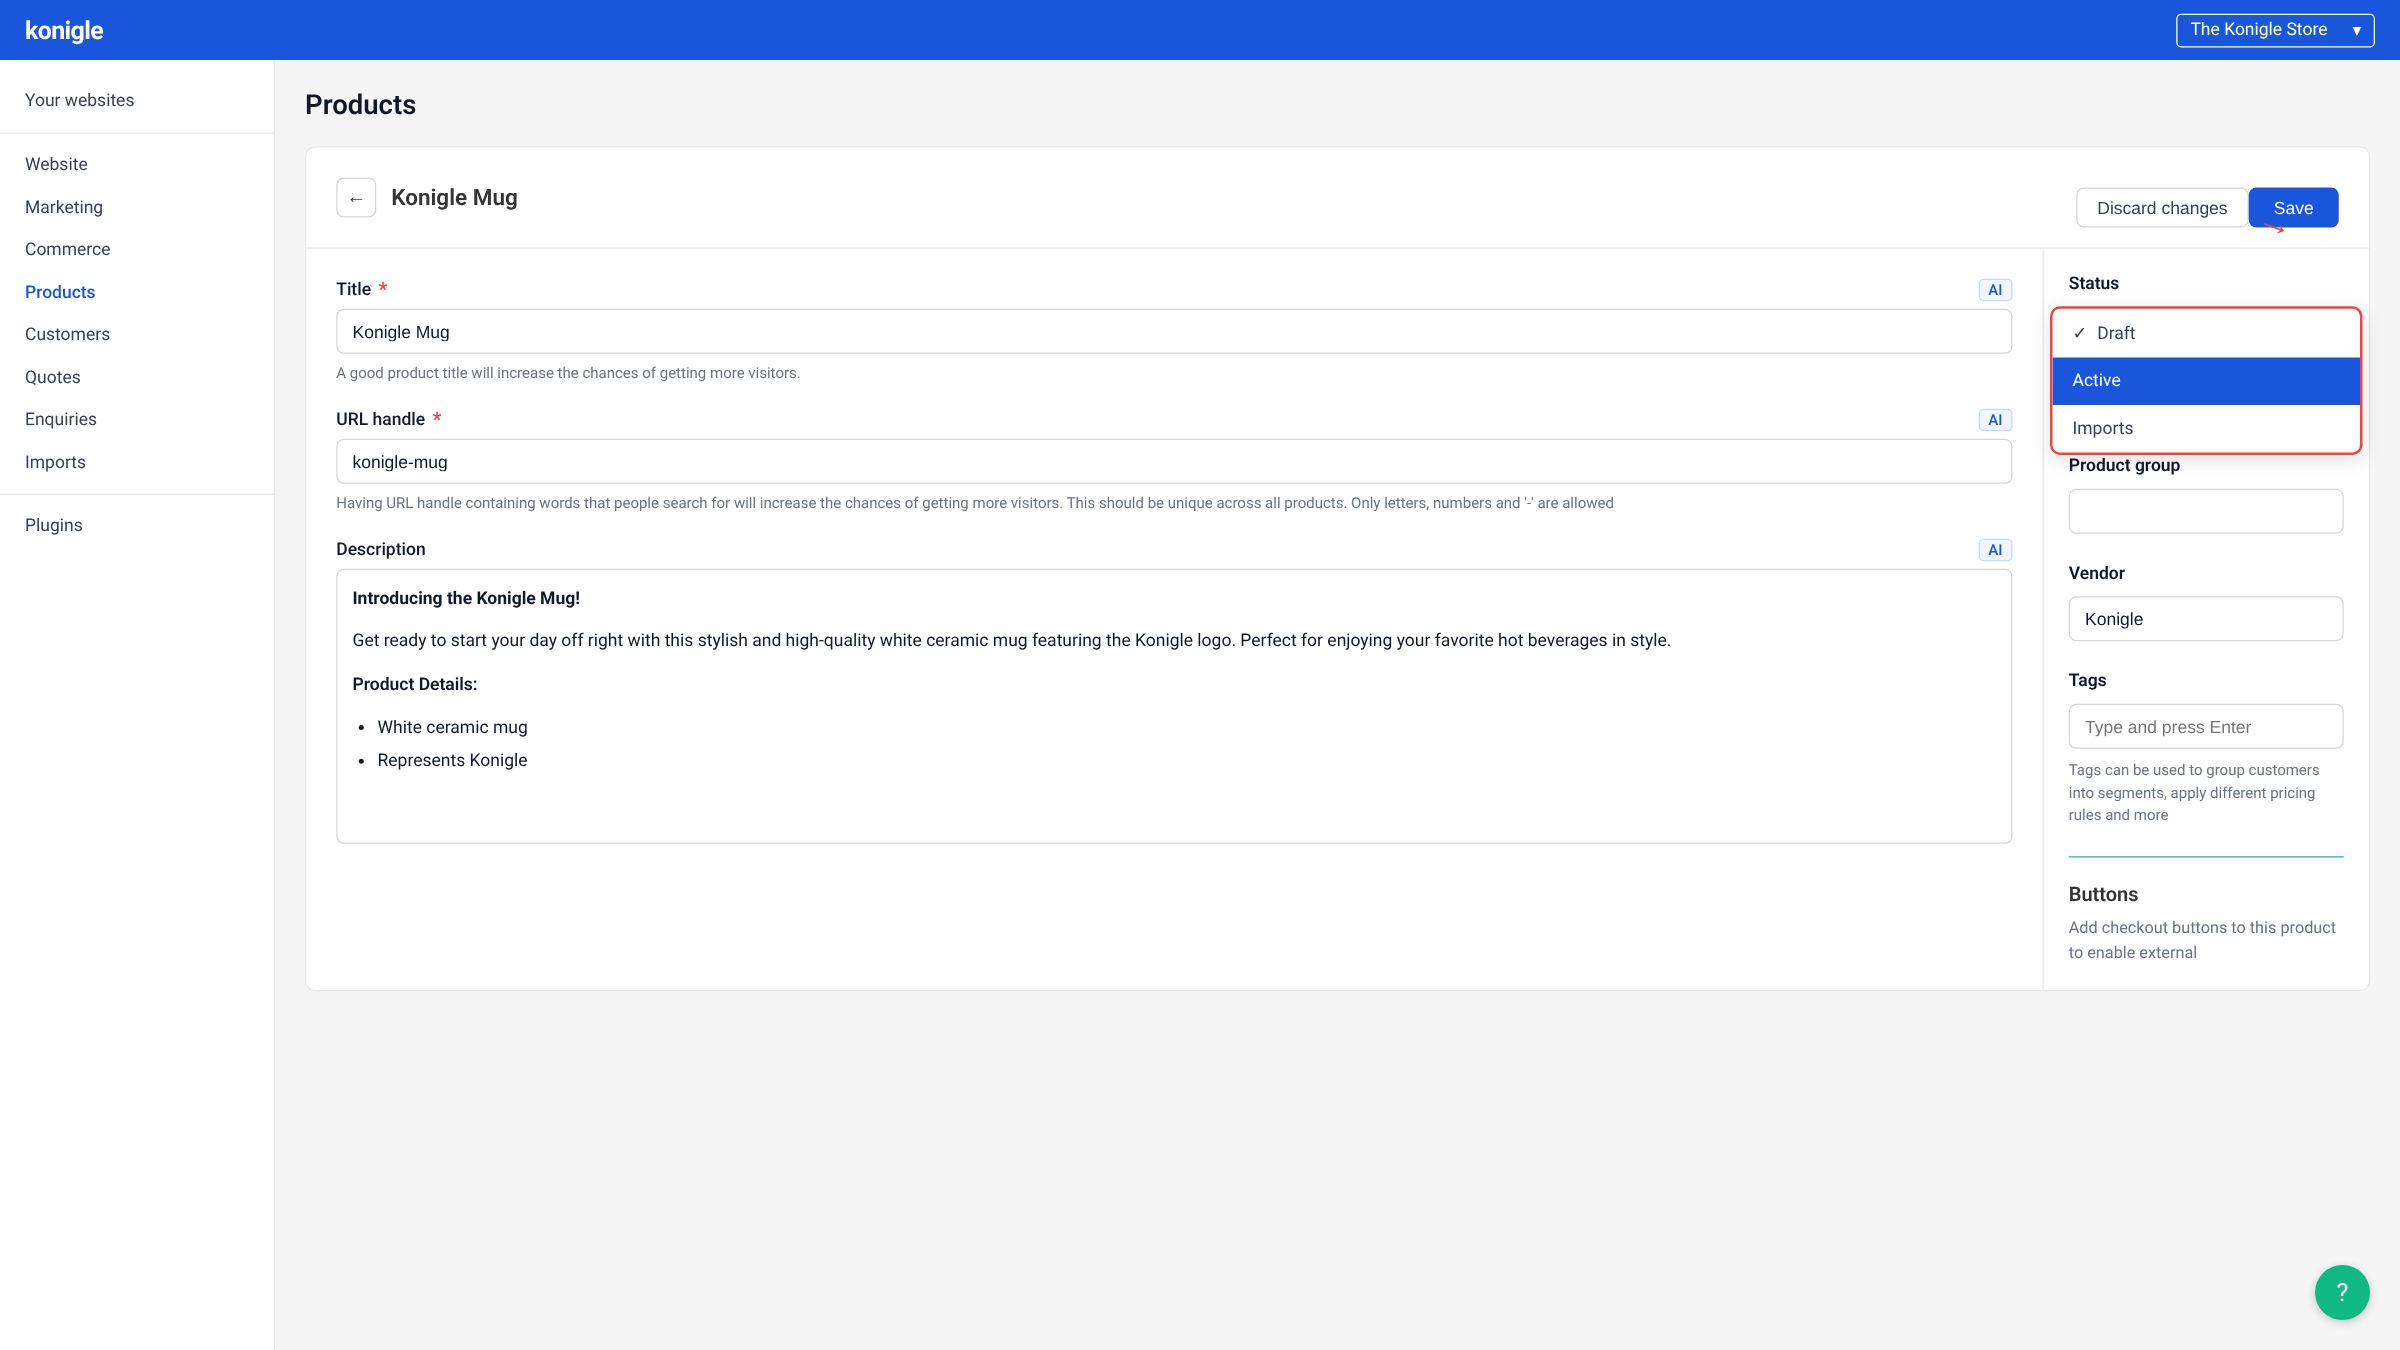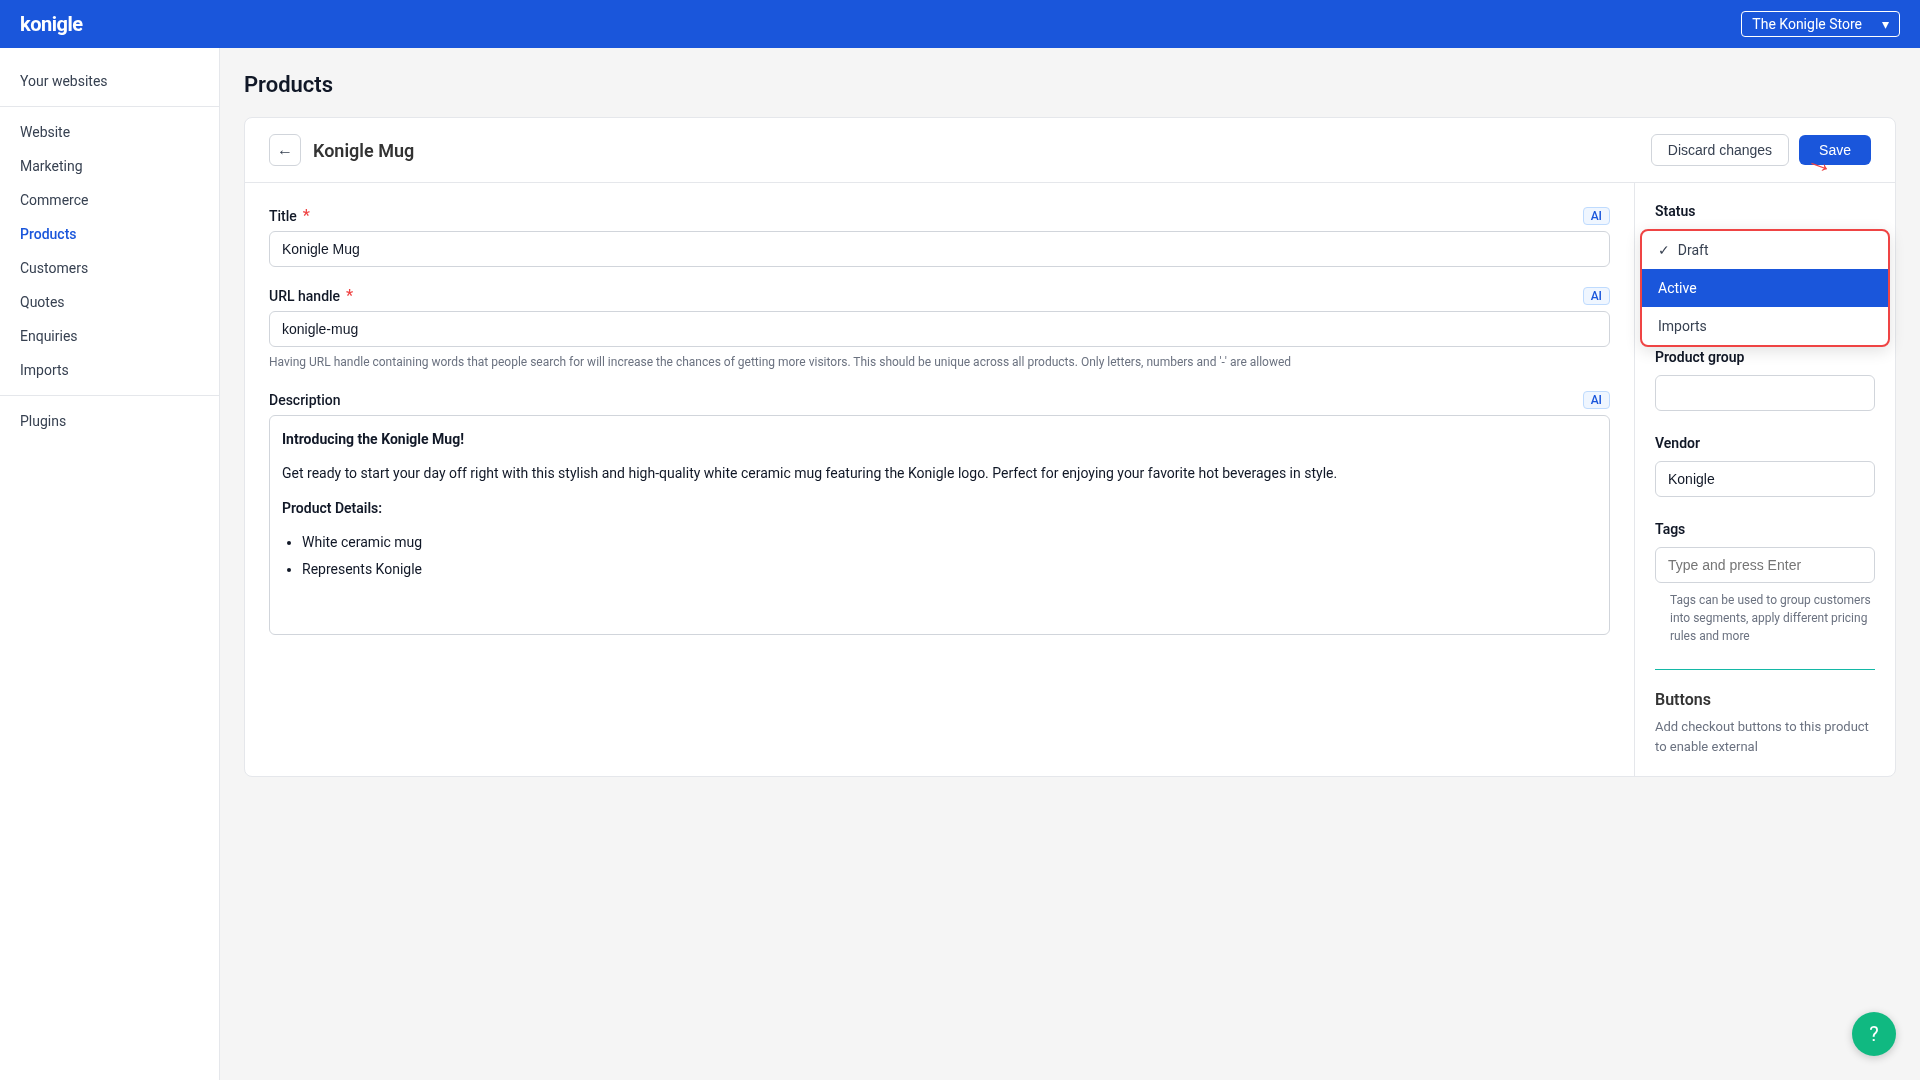--- a/index.html
+++ b/index.html
@@ -101,22 +101,21 @@
       background: white;
       font-size: 16px;
       color: #374151;
     }
     .product-name-heading {
       font-size: 18px;
       font-weight: 600;
     }
     .header-actions {
       display: flex;
-      gap: 10px;
-      align-items: center;
+      margin-top: 16px;
     }
     .btn-outline {
       border: 1px solid #d1d5db;
       background: white;
       padding: 7px 16px;
       border-radius: 6px;
       cursor: pointer;
       font-size: 14px;
       color: #374151;
     }
@@ -410,20 +409,21 @@
 
       <div class="editor-center">
 
         <div class="form-group">
           <div class="form-label label-row">
             <span>Title</span>
             <span class="required-dot">*</span>
             <span class="ai-badge">AI</span>
           </div>
           <input class="form-input" type="text" value="Konigle Mug" style="">
+          <p class="form-hint">A good product title will increase the chances of getting more visitors.</p>
         </div>
 
         <div class="form-group">
           <div class="form-label label-row">
             <span>URL handle</span>
             <span class="required-dot">*</span>
             <span class="ai-badge">AI</span>
           </div>
           <input class="form-input" type="text" value="konigle-mug" style="">
           <p class="form-hint">Having URL handle containing words that people search for will increase the chances of getting more visitors. This should be unique across all products. Only letters, numbers and '-' are allowed</p>
@@ -476,21 +476,21 @@
         </div>
 
         <div class="right-section">
           <div class="right-section-title">Vendor</div>
           <input class="form-input" type="text" value="Konigle" style="">
         </div>
 
         <div class="right-section">
           <div class="right-section-title">Tags</div>
           <input class="tags-input" type="text" placeholder="Type and press Enter" style="">
-          <p class="form-hint" style="margin-top: 8px; margin-left: 15px;">Tags can be used to group customers into segments, apply different pricing rules and more</p>
+          <p class="form-hint" style="margin-top: 8px;">Tags can be used to group customers into segments, apply different pricing rules and more</p>
         </div>
 
         <div class="buttons-section">
           <div class="buttons-section-title">Buttons</div>
           <p class="buttons-section-desc">Add checkout buttons to this product to enable external</p>
         </div>
       </div>
     </div>
   </div>
 </main>

